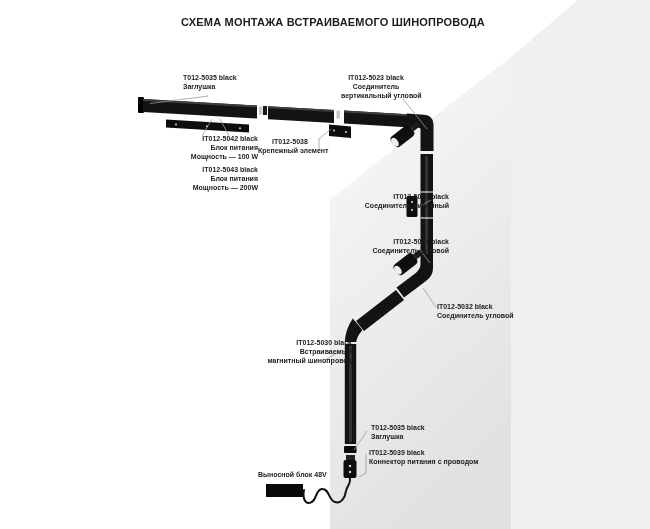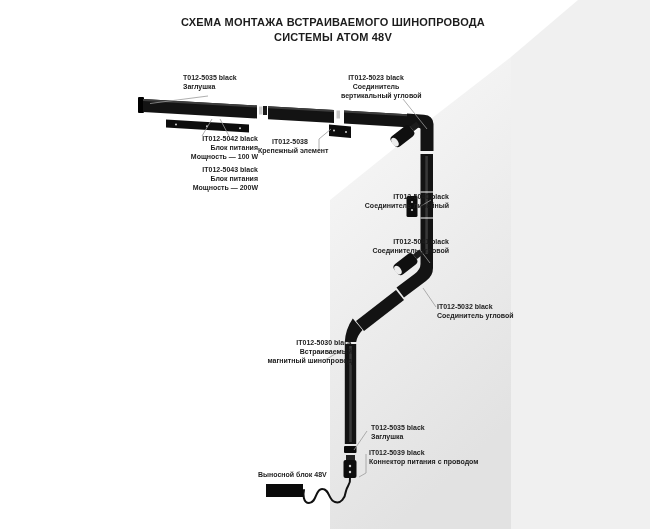--- a/index.html
+++ b/index.html
@@ -121,21 +121,20 @@
       <line x1="421" y1="206" x2="431" y2="200"></line>
       <line x1="421" y1="251" x2="430" y2="263"></line>
       <line x1="436" y1="307" x2="423" y2="288"></line>
       <line x1="325" y1="360" x2="342" y2="350"></line>
       <line x1="367" y1="431" x2="354" y2="450"></line>
       <polyline points="366,454 366,473 359,477"></polyline>
     </g>
   </svg>
 
   <div class="ttl" style="top:16px">СХЕМА МОНТАЖА ВСТРАИВАЕМОГО ШИНОПРОВОДА</div>
-  <div class="ttl" style="top:31px">СИСТЕМЫ АТОМ 48V</div>
 
   <div class="lbl" style="left:183px;top:74px">
     <div>T012-5035 black</div>
     <div>Заглушка</div>
   </div>
 
   <div class="lbl c" style="left:341px;top:74px;width:70px">
     <div>IT012-5023 black</div>
     <div>Соединитель</div>
     <div>вертикальный угловой</div>

